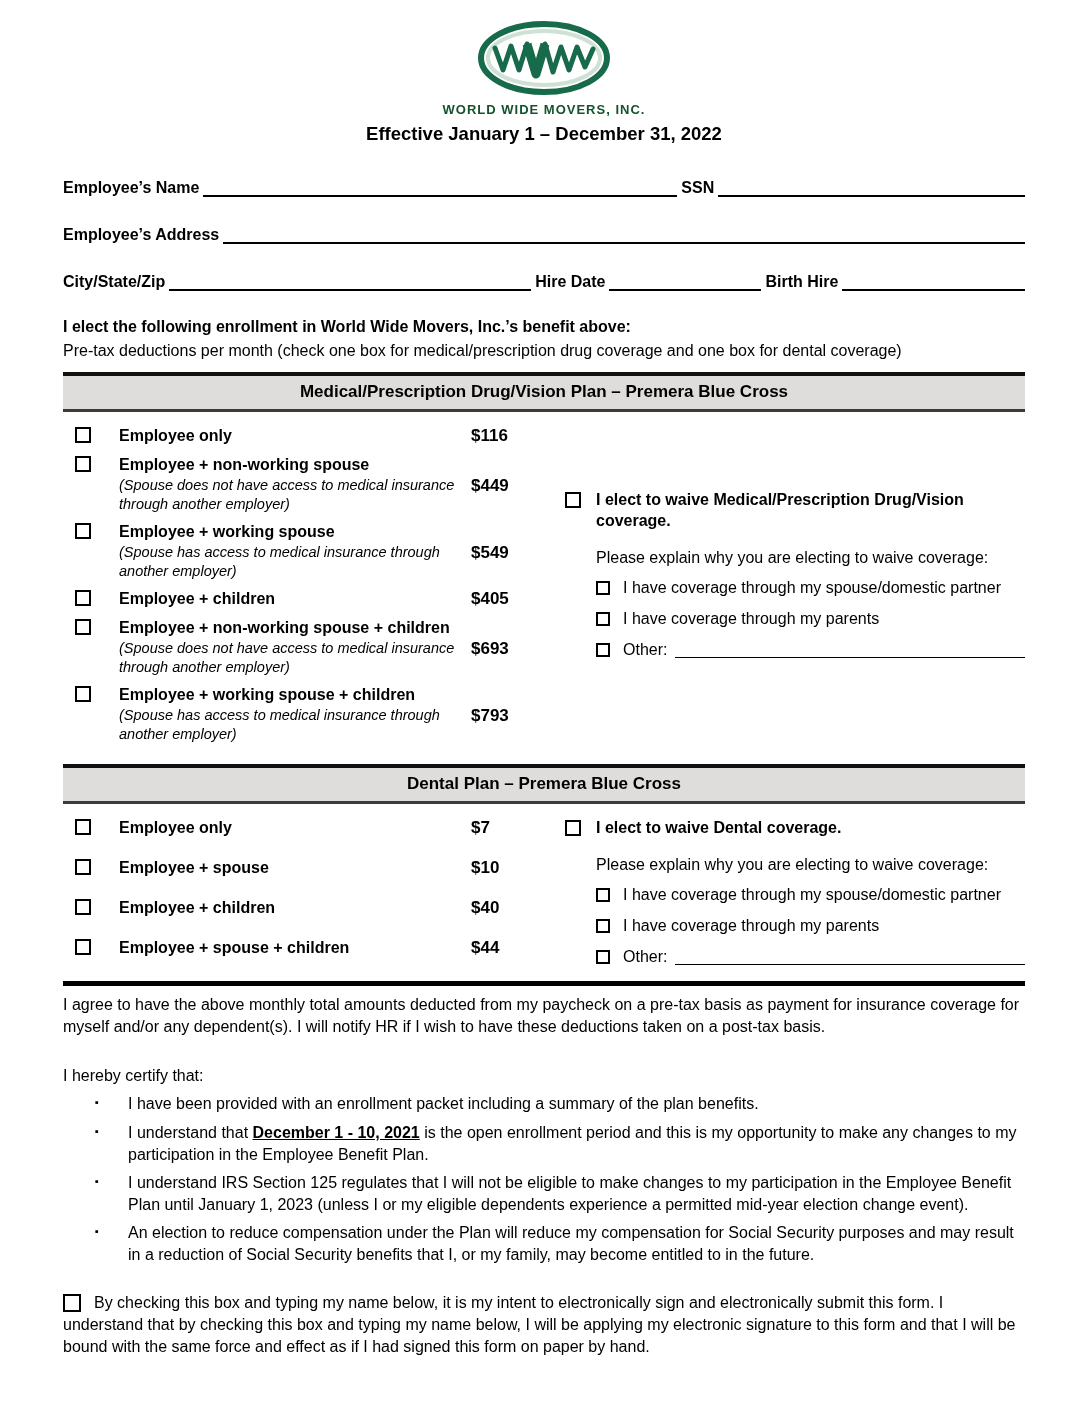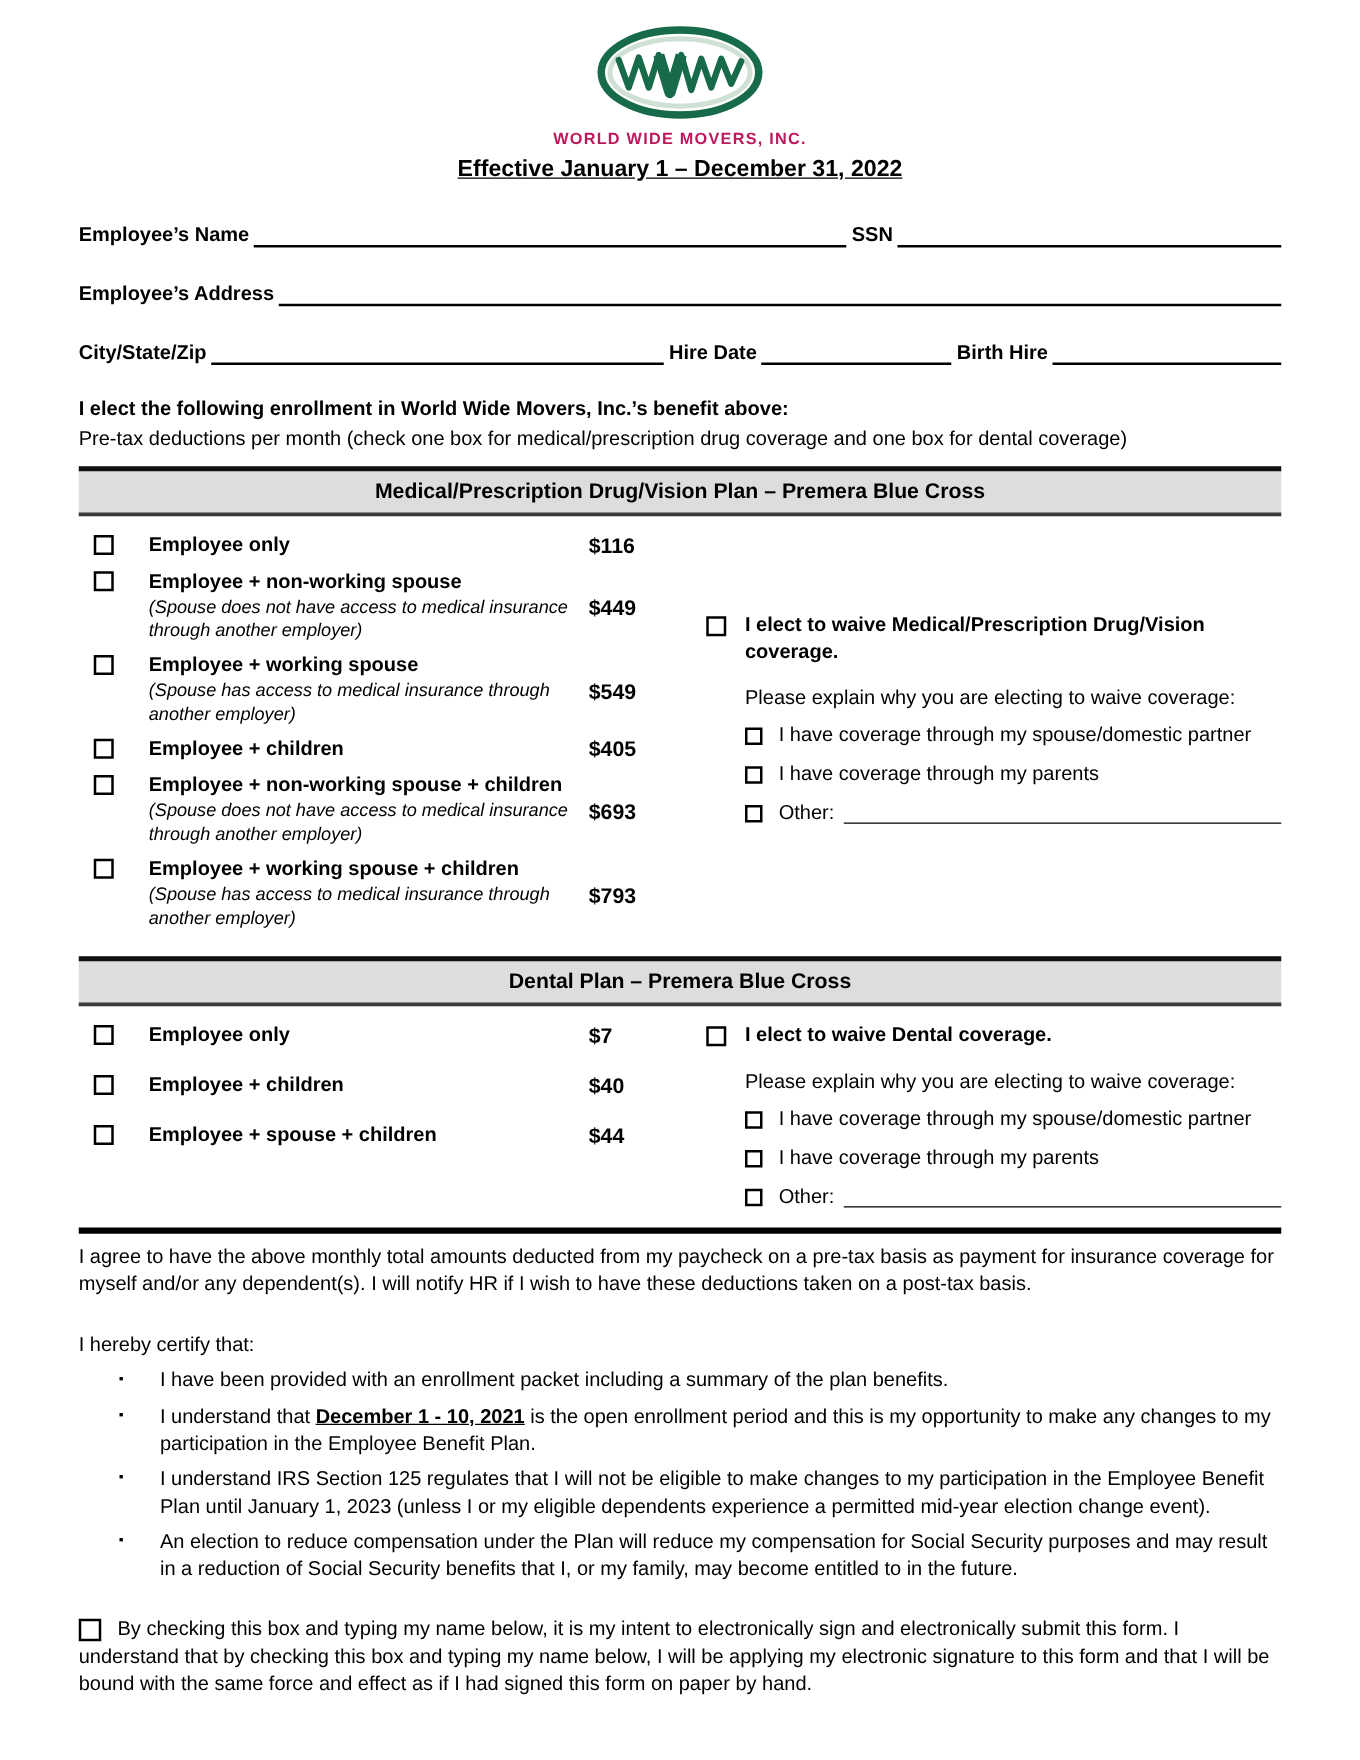--- a/index.html
+++ b/index.html
@@ -4,24 +4,24 @@
 <style>
   * { margin:0; padding:0; box-sizing:border-box; }
   html,body { background:#fff; }
   .page {
     width:1088px; height:1408px; margin:0 auto; background:#fff;
     font-family:"Liberation Sans", sans-serif; color:#000;
     padding:20px 63px 0 63px; overflow:hidden; position:relative;
   }
   
   .logo-wrap { text-align:center; margin-bottom:6px; }
-  .logo-name { color:#be185d; font-weight:bold; font-size:13px; letter-spacing:1px; margin-top:-2px; }
+  .logo-name { color:#14532d; font-weight:bold; font-size:13px; letter-spacing:1px; margin-top:-2px; }
   
   .title { text-align:center; font-weight:bold; font-size:20px; margin-top:22px; }
-  .subtitle { text-align:center; font-weight:bold; font-size:18.5px; margin-top:5px;text-decoration:underline; }
+  .subtitle { text-align:center; font-weight:bold; font-size:18.5px; margin-top:5px; }
   
   .fields { margin-top:32px; font-size:16px; font-weight:bold; }
   .frow { display:flex; align-items:flex-end; margin-bottom:27px; }
   .frow .lbl { white-space:nowrap; padding-right:4px; }
   .fline { border-bottom:2px solid #000; height:1.25em; }
   .w-name { width:474px; } .w-ssn { flex:1; }
   .w-addr { flex:1; }
   .w-city { width:362px; } .w-hire { width:152px; } .w-birth { flex:1; }
   .gap-lbl { margin-left:4px; }
   
@@ -191,20 +191,25 @@
 
   <div class="sec-body dent">
     <div class="col-left">
 
       <div class="opt">
         <span class="cb"></span>
         <span class="opt-text"><span class="opt-label">Employee only</span></span>
         <span class="opt-price">$7</span>
       </div>
 
+      <div class="opt">
+        <span class="cb"></span>
+        <span class="opt-text"><span class="opt-label">Employee + spouse</span></span>
+        <span class="opt-price">$10</span>
+      </div>
 
       <div class="opt">
         <span class="cb"></span>
         <span class="opt-text"><span class="opt-label">Employee + children</span></span>
         <span class="opt-price">$40</span>
       </div>
 
       <div class="opt">
         <span class="cb"></span>
         <span class="opt-text"><span class="opt-label">Employee + spouse + children</span></span>

